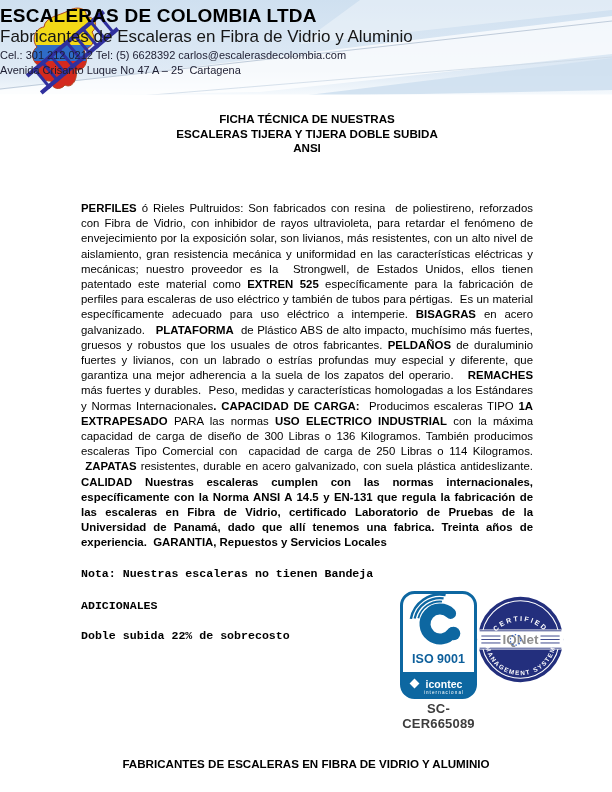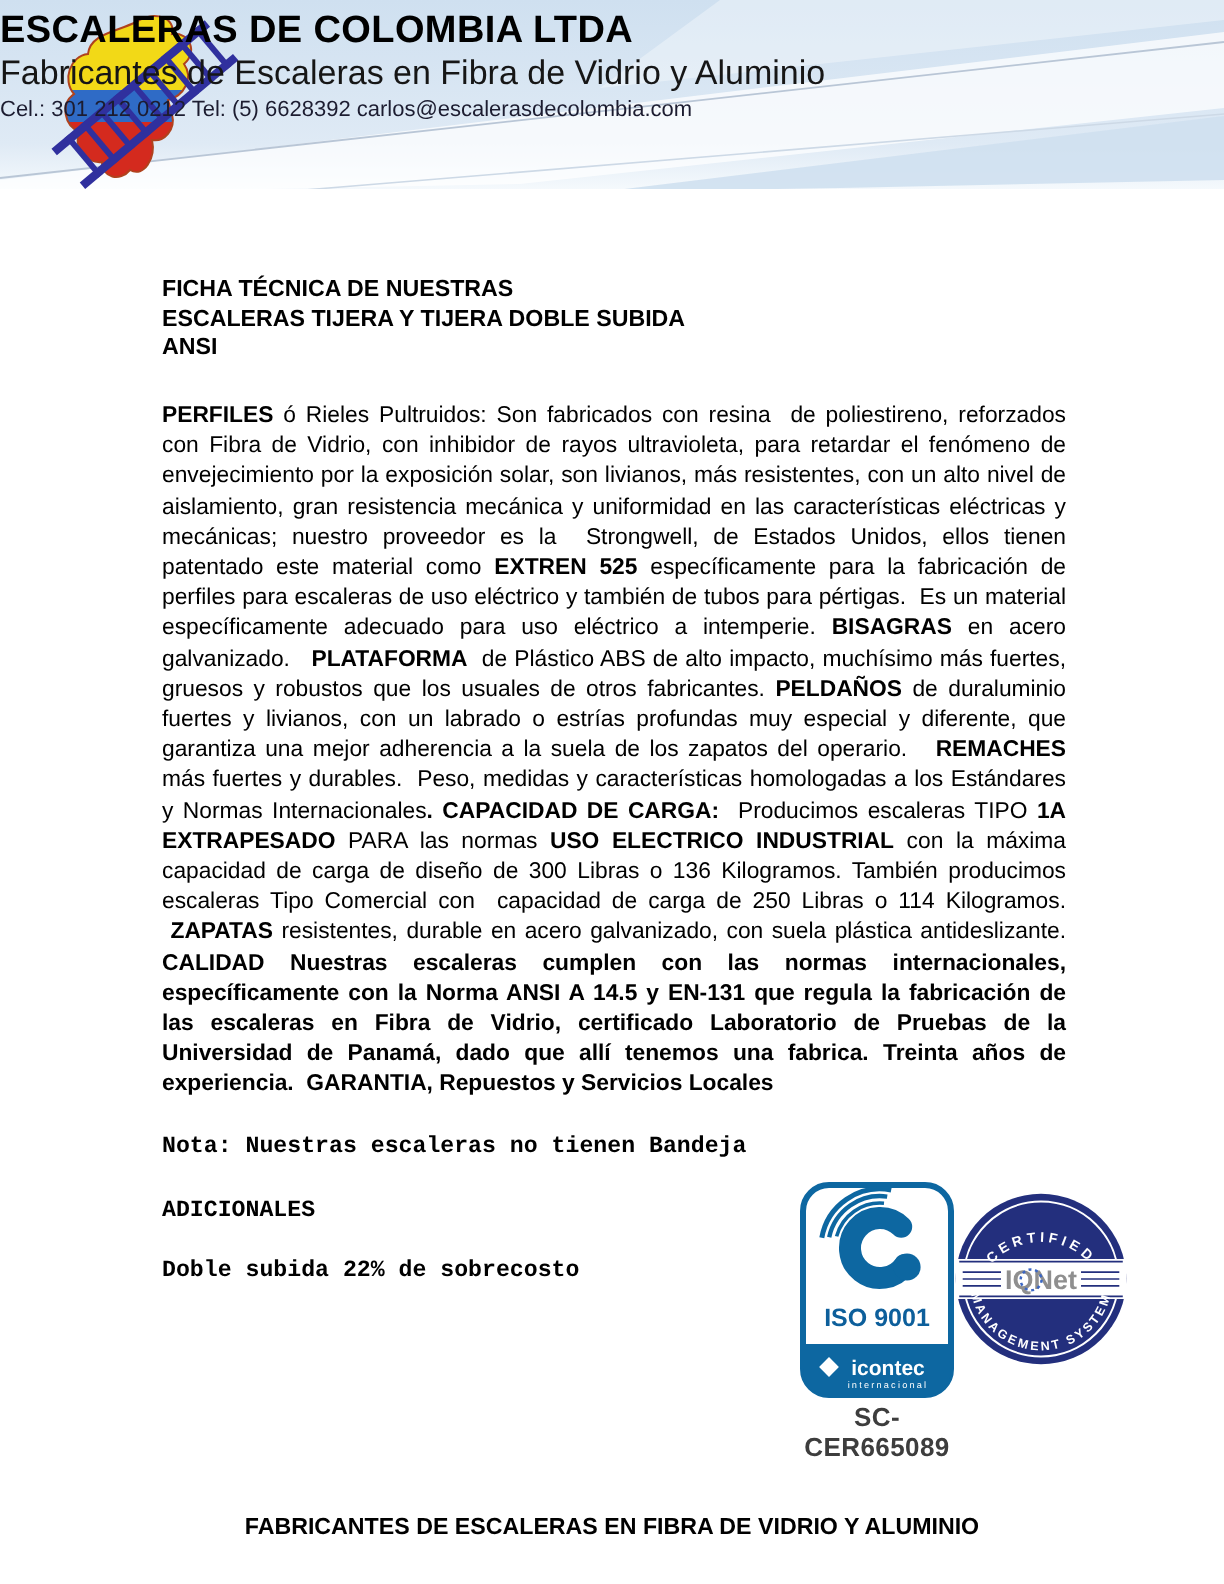--- a/index.html
+++ b/index.html
@@ -12,22 +12,22 @@
   .header{position:absolute;top:0;left:0;width:612px;height:96px;}
   .header svg.bg{position:absolute;top:0;left:0;}
   .hline{position:absolute;left:0;width:612px;text-align:left;}
   .company{top:5px;font-size:19px;font-weight:bold;letter-spacing:.2px;color:#000;}
   .subtitle{top:27px;font-size:17px;color:#161616;}
   .contact{top:49px;font-size:11px;color:#1c1c30;}
   .address{top:64px;font-size:11px;color:#1c1c30;}
   .logo{position:absolute;left:22px;top:3px;}
   
   .title-block{
-    position:absolute;top:138px;left:81px;width:452px;
-    text-align:left;font-weight:bold;font-size:11.6px;line-height:14.6px;
+    position:absolute;top:112px;left:81px;width:452px;
+    text-align:center;font-weight:bold;font-size:11.6px;line-height:14.6px;
   }
   
   .body-par{
     position:absolute;top:201px;left:81px;width:452px;
     font-size:11.4px;line-height:15.2px;text-align:justify;
   }
   .body-par .b{font-weight:bold;}
   .note-line,.adicionales-line,.extra-line{
     position:absolute;left:81px;font-size:11.6px;font-weight:bold;font-family:Liberation Mono, monospace;
   }
@@ -99,20 +99,21 @@
         <line x1="39" y1="58.5" x2="65" y2="58.5" stroke-width="3"></line>
         <line x1="39" y1="69" x2="65" y2="69" stroke-width="3"></line>
         <line x1="39" y1="79.5" x2="65" y2="79.5" stroke-width="3"></line>
         <line x1="39" y1="90" x2="65" y2="90" stroke-width="3"></line>
       </g>
     </svg>
 
     <div class="hline company">ESCALERAS DE COLOMBIA LTDA</div>
     <div class="hline subtitle">Fabricantes de Escaleras en Fibra de Vidrio y Aluminio</div>
     <div class="hline contact">Cel.: 301 212 0212 Tel: (5) 6628392 carlos@escalerasdecolombia.com</div>
+    <div class="hline address">Avenida Crisanto Luque No 47 A – 25 &nbsp;Cartagena</div>
   </div>
 
   <div class="title-block">
     <div>FICHA TÉCNICA DE NUESTRAS</div>
     <div>ESCALERAS TIJERA Y TIJERA DOBLE SUBIDA</div>
     <div>ANSI</div>
   </div>
 
   <div class="body-par"><span class="b">PERFILES </span><span>ó Rieles Pultruidos: Son fabricados con resina &nbsp;de poliestireno, reforzados con Fibra de Vidrio, con inhibidor de rayos ultravioleta, para retardar el fenómeno de envejecimiento por la exposición solar, son livianos, más resistentes, con un alto nivel de aislamiento, gran resistencia mecánica y uniformidad en las características eléctricas y mecánicas; nuestro proveedor es la &nbsp;Strongwell, de Estados Unidos, ellos tienen patentado este material como </span><span class="b">EXTREN 525</span><span> específicamente para la fabricación de perfiles para escaleras de uso eléctrico y también de tubos para pértigas. &nbsp;Es un material específicamente adecuado para uso eléctrico a intemperie. </span><span class="b">BISAGRAS</span><span> en acero galvanizado. &nbsp; </span><span class="b">PLATAFORMA</span><span> &nbsp;de Plástico ABS de alto impacto, muchísimo más fuertes, gruesos y robustos que los usuales de otros fabricantes. </span><span class="b">PELDAÑOS</span><span> de duraluminio fuertes y livianos, con un labrado o estrías profundas muy especial y diferente, que garantiza una mejor adherencia a la suela de los zapatos del operario. &nbsp; </span><span class="b">REMACHES</span><span> más fuertes y durables. &nbsp;Peso, medidas y características homologadas a los Estándares y Normas Internacionales</span><span class="b">. CAPACIDAD DE CARGA:</span><span> &nbsp;Producimos escaleras TIPO </span><span class="b">1A EXTRAPESADO</span><span> PARA las normas </span><span class="b">USO ELECTRICO INDUSTRIAL</span><span> con la máxima capacidad de carga de diseño de 300 Libras o 136 Kilogramos. También producimos escaleras Tipo Comercial con &nbsp;capacidad de carga de 250 Libras o 114 Kilogramos. &nbsp;</span><span class="b">ZAPATAS</span><span> resistentes, durable en acero galvanizado, con suela plástica antideslizante. </span><span class="b">CALIDAD Nuestras escaleras cumplen con las normas internacionales, específicamente con la Norma ANSI A 14.5 y EN-131 que regula la fabricación de las escaleras en Fibra de Vidrio, certificado Laboratorio de Pruebas de la Universidad de Panamá, dado que allí tenemos una fabrica. Treinta años de experiencia. &nbsp;GARANTIA, Repuestos y Servicios Locales</span></div>
 

